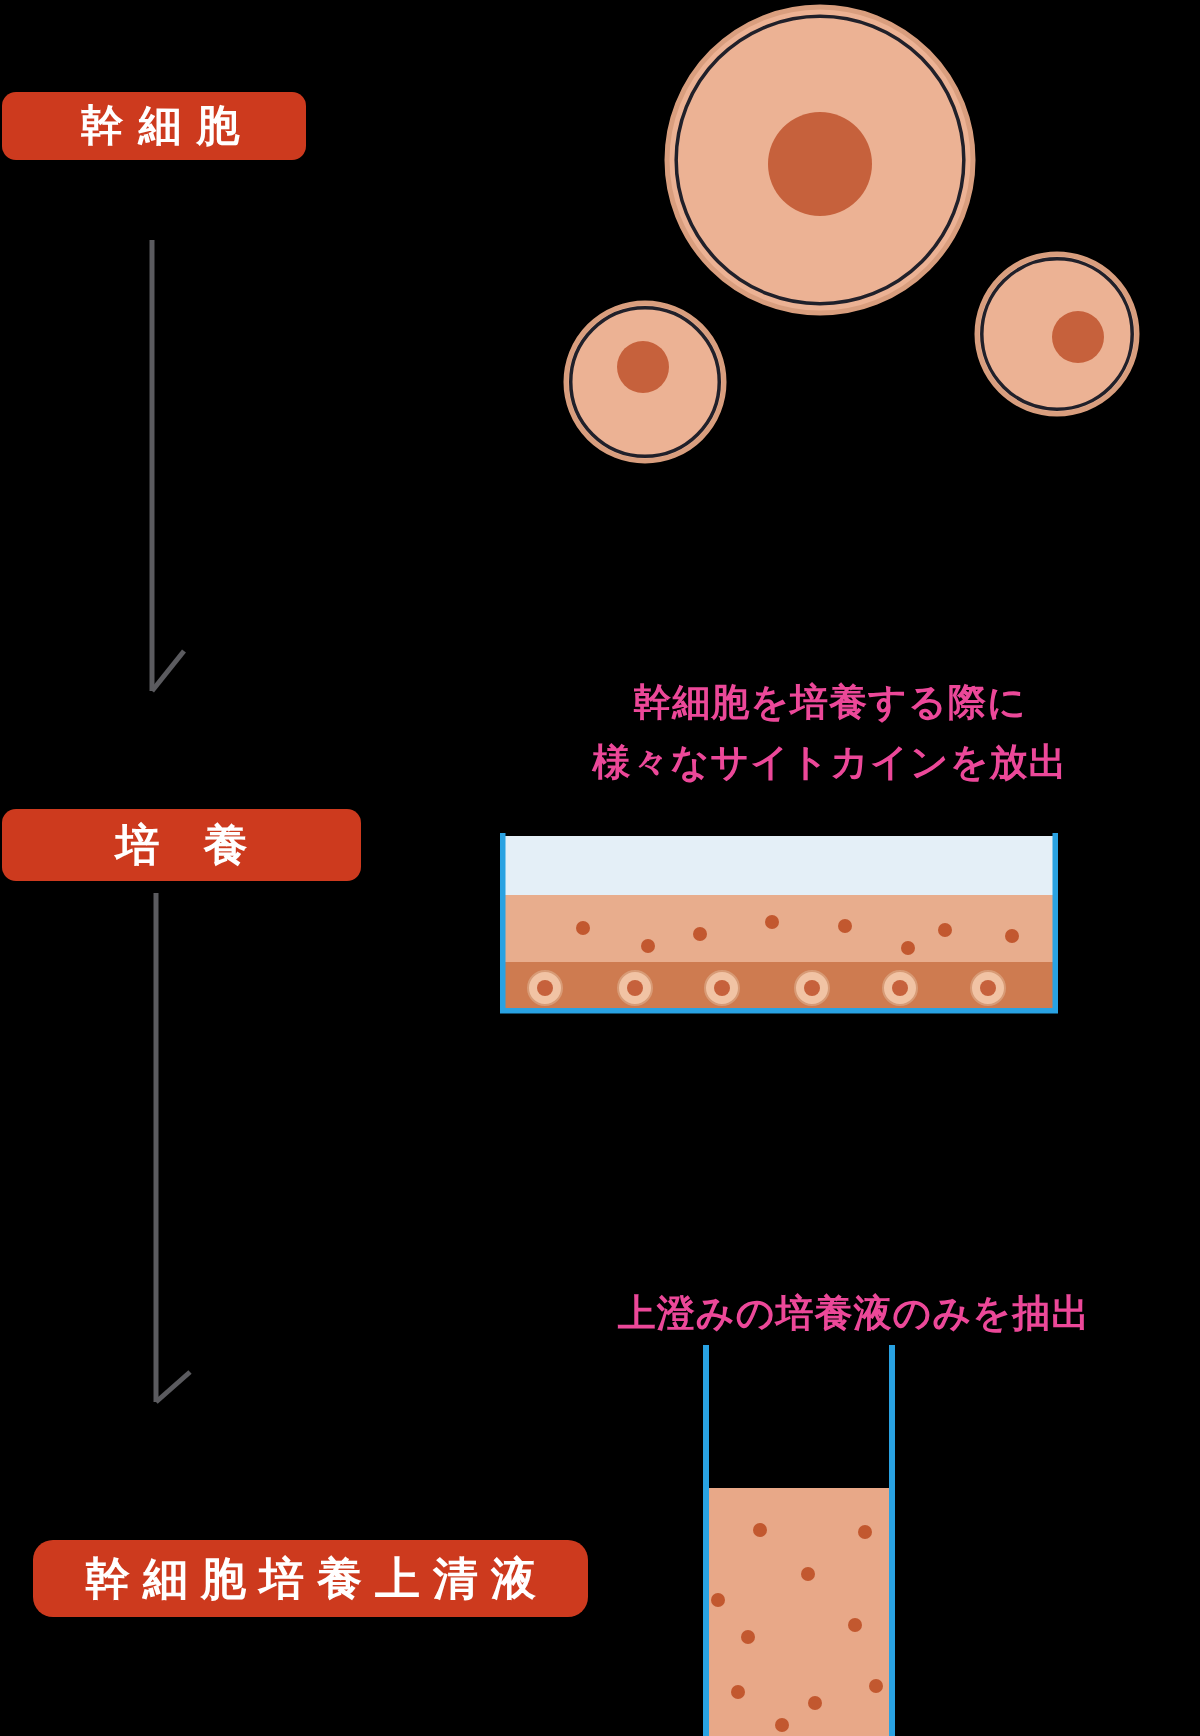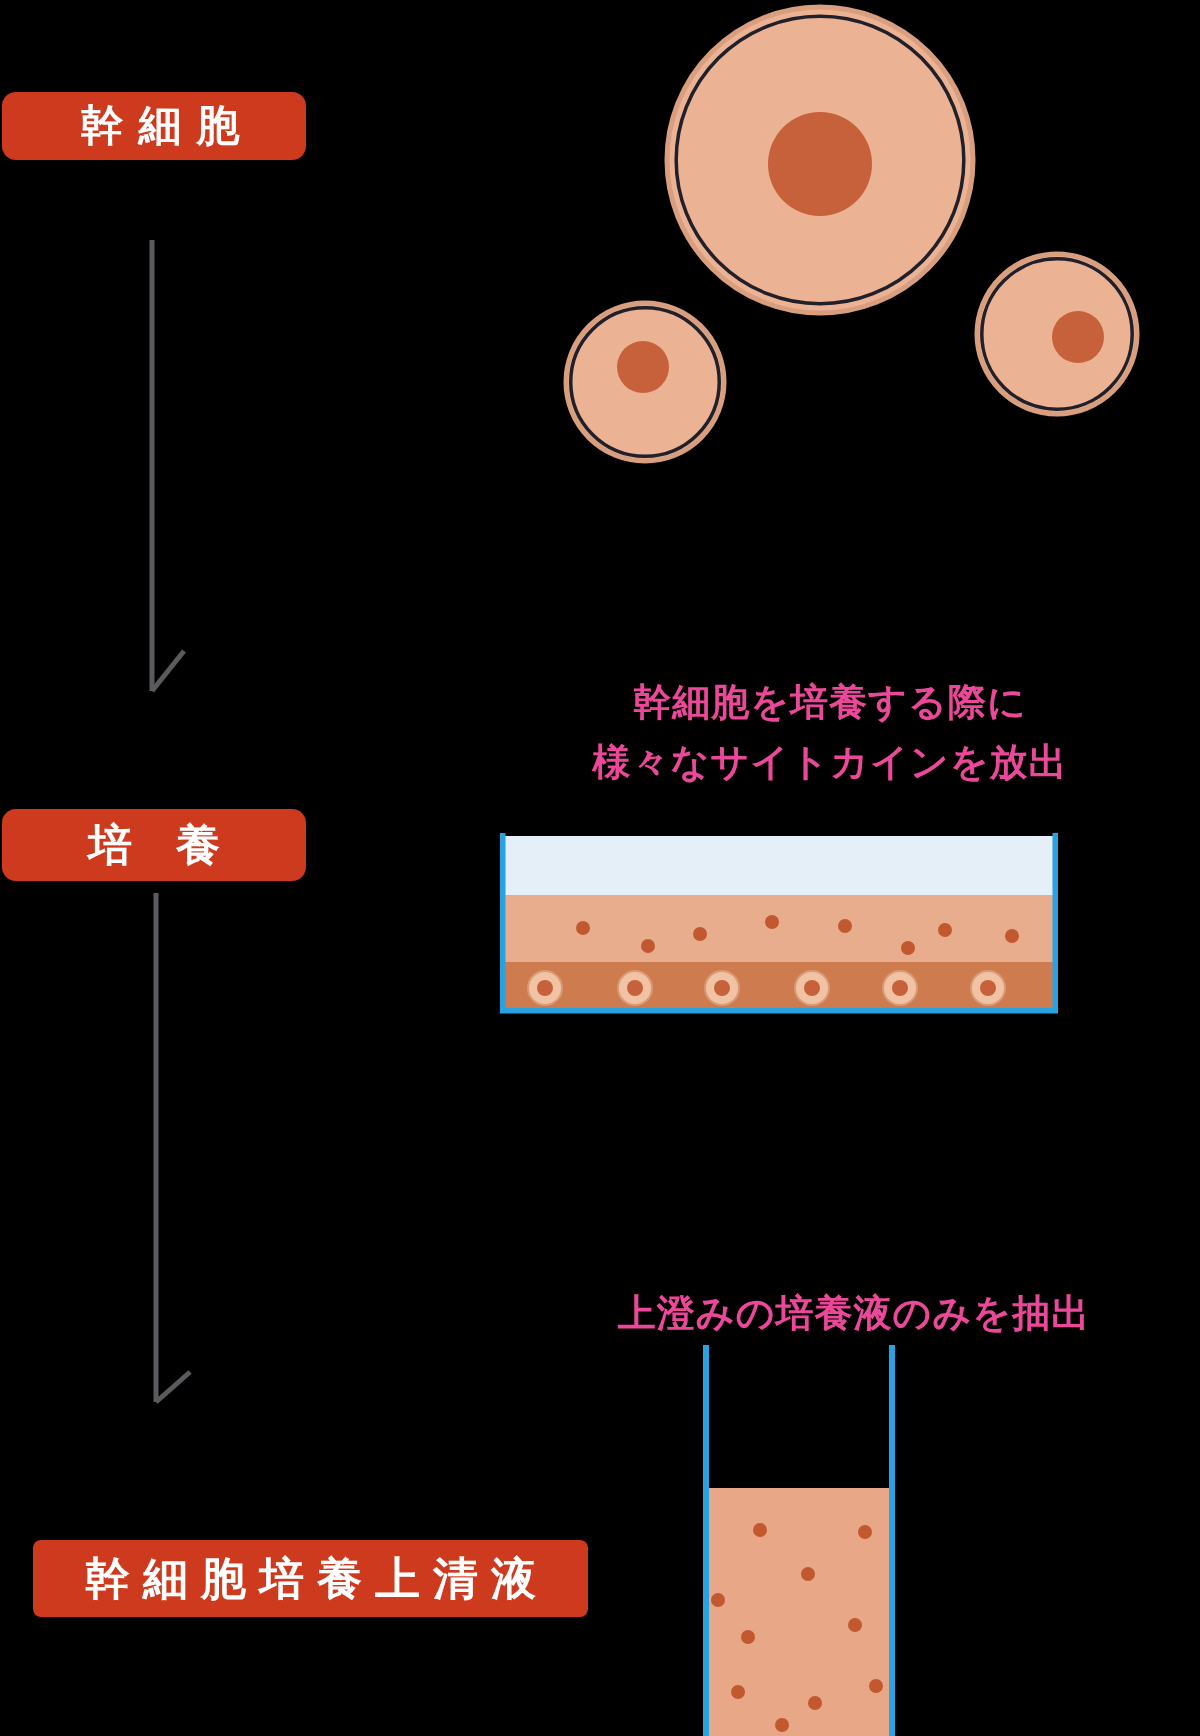--- a/index.html
+++ b/index.html
@@ -16,22 +16,22 @@
   .step-label{
     position:absolute;
     display:flex;align-items:center;justify-content:center;
     background:#cd3a1e;
     color:#ffffff;
     font-weight:bold;
     border-radius:14px;
     white-space:nowrap;
   }
   .label-1{left:2px;top:92px;width:304px;height:68px;font-size:43px;letter-spacing:15px;padding-left:27px;box-sizing:border-box;}
-  .label-2{left:2px;top:809px;width:304px;height:72px;font-size:44px;}
-  .label-3{left:33px;top:1540px;width:555px;height:77px;font-size:45px;letter-spacing:13px;padding-left:13px;box-sizing:border-box;border-radius:8px;}
+  .label-2{left:2px;top:809px;width:359px;height:72px;font-size:44px;}
+  .label-3{left:33px;top:1540px;width:555px;height:77px;font-size:45px;letter-spacing:13px;padding-left:13px;box-sizing:border-box;border-radius:20px;}
   .note{
     position:absolute;
     width:620px;
     text-align:center;
     color:#ec4899;
     font-weight:bold;
     font-size:38px;
     line-height:60px;
     letter-spacing:1px;
     white-space:nowrap;

